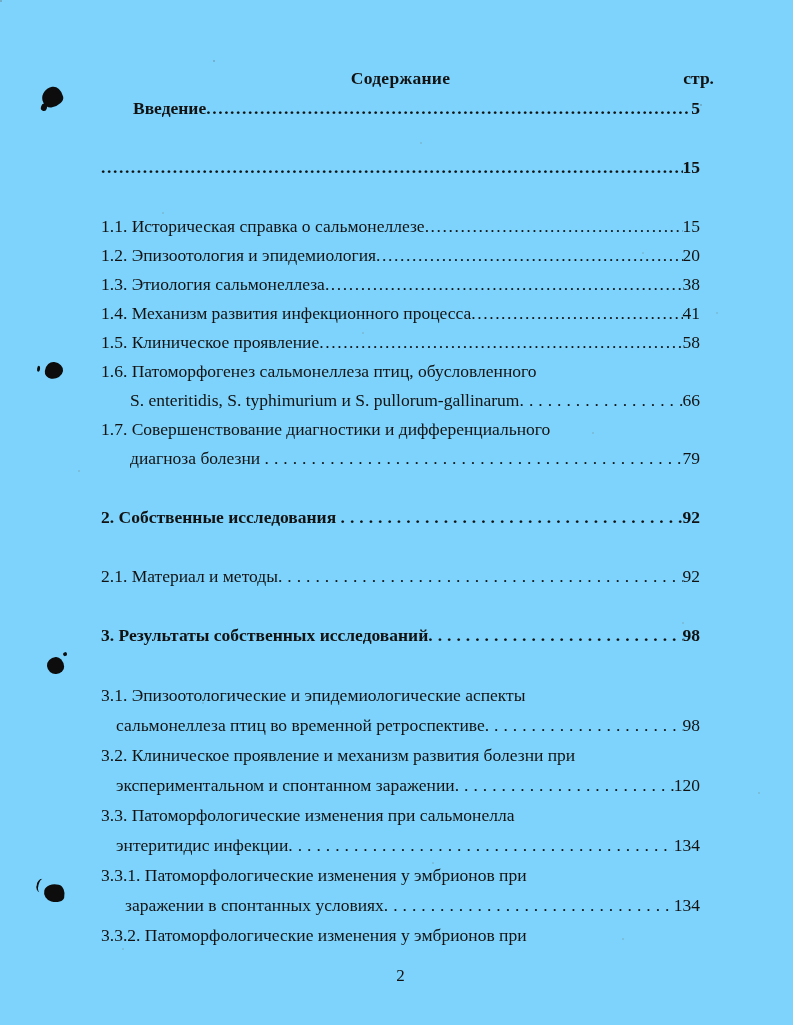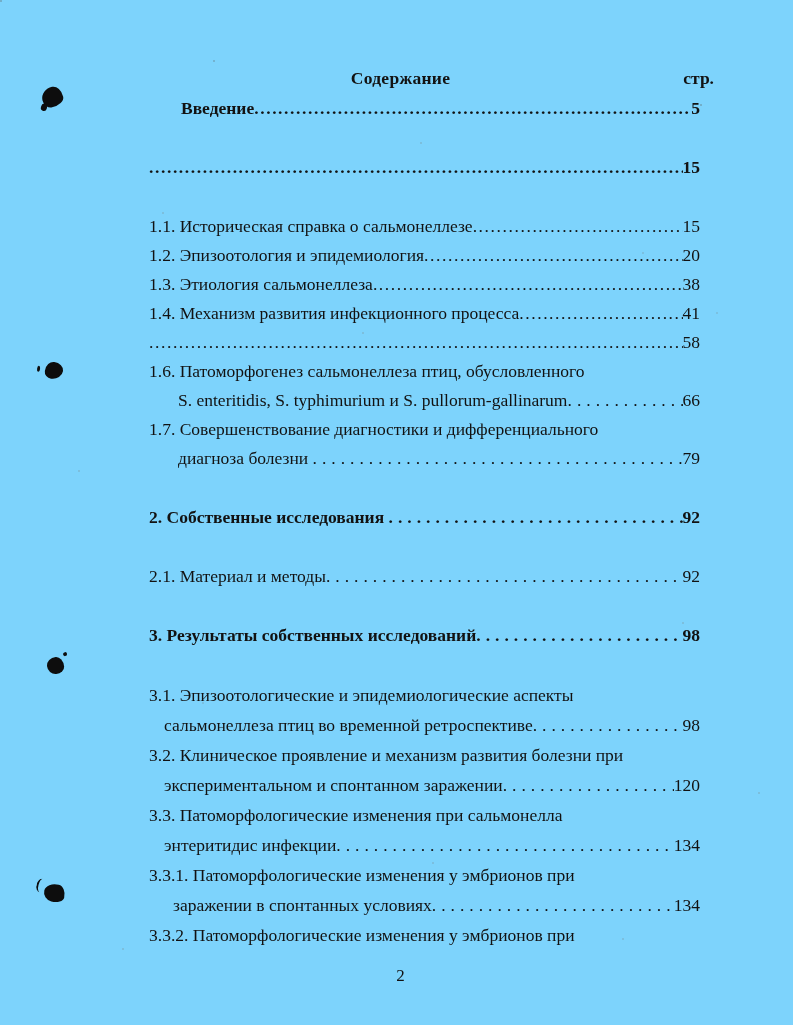--- a/index.html
+++ b/index.html
@@ -18,21 +18,21 @@
     width:599px;
   }
   
   .header-row{position:relative;height:24px;line-height:24px;font-size:17.5px;}
   .toc-title{position:absolute;left:0;right:0;text-align:center;font-weight:700;letter-spacing:.3px;}
   .page-col{position:absolute;right:-14px;font-weight:700;}
   
   .entry{margin-top:0;}
   .entry.gap-sm{margin-top:4px;}
   .entry.gap-lg{margin-top:30px;}
-  .row{display:flex;align-items:baseline;line-height:29px;font-size:17.5px;margin-left:48px;}
+  .row{display:flex;align-items:baseline;line-height:29px;font-size:17.5px;}
   .entry.tight .row{line-height:30px;}
   .entry.bold .row{font-weight:700;}
   .txt{white-space:pre;}
   .pg{white-space:nowrap;}
   .leader{flex:1 1 auto;overflow:hidden;white-space:nowrap;min-width:8px;}
   .leader.fine{letter-spacing:1.6px;}
   .leader.wide{letter-spacing:5px;}
   .leader::after{
     content:"..................................................................................................................................................................................";
   }
@@ -120,20 +120,21 @@
         </div>
         <div class="entry">
           <div class="row">
             <span class="txt ind-none">1.4. Механизм развития инфекционного процесса</span>
             <span class="leader fine"></span>
             <span class="pg">41</span>
           </div>
         </div>
         <div class="entry">
           <div class="row">
+            <span class="txt ind-none">1.5. Клиническое проявление</span>
             <span class="leader fine"></span>
             <span class="pg">58</span>
           </div>
         </div>
         <div class="entry">
           <div class="row">
             <span class="txt ind-none">1.6. Патоморфогенез сальмонеллеза птиц, обусловленного</span>
           </div>
           <div class="row">
             <span class="txt ind-cont-wide">S. enteritidis, S. typhimurium и S. pullorum-gallinarum</span>

